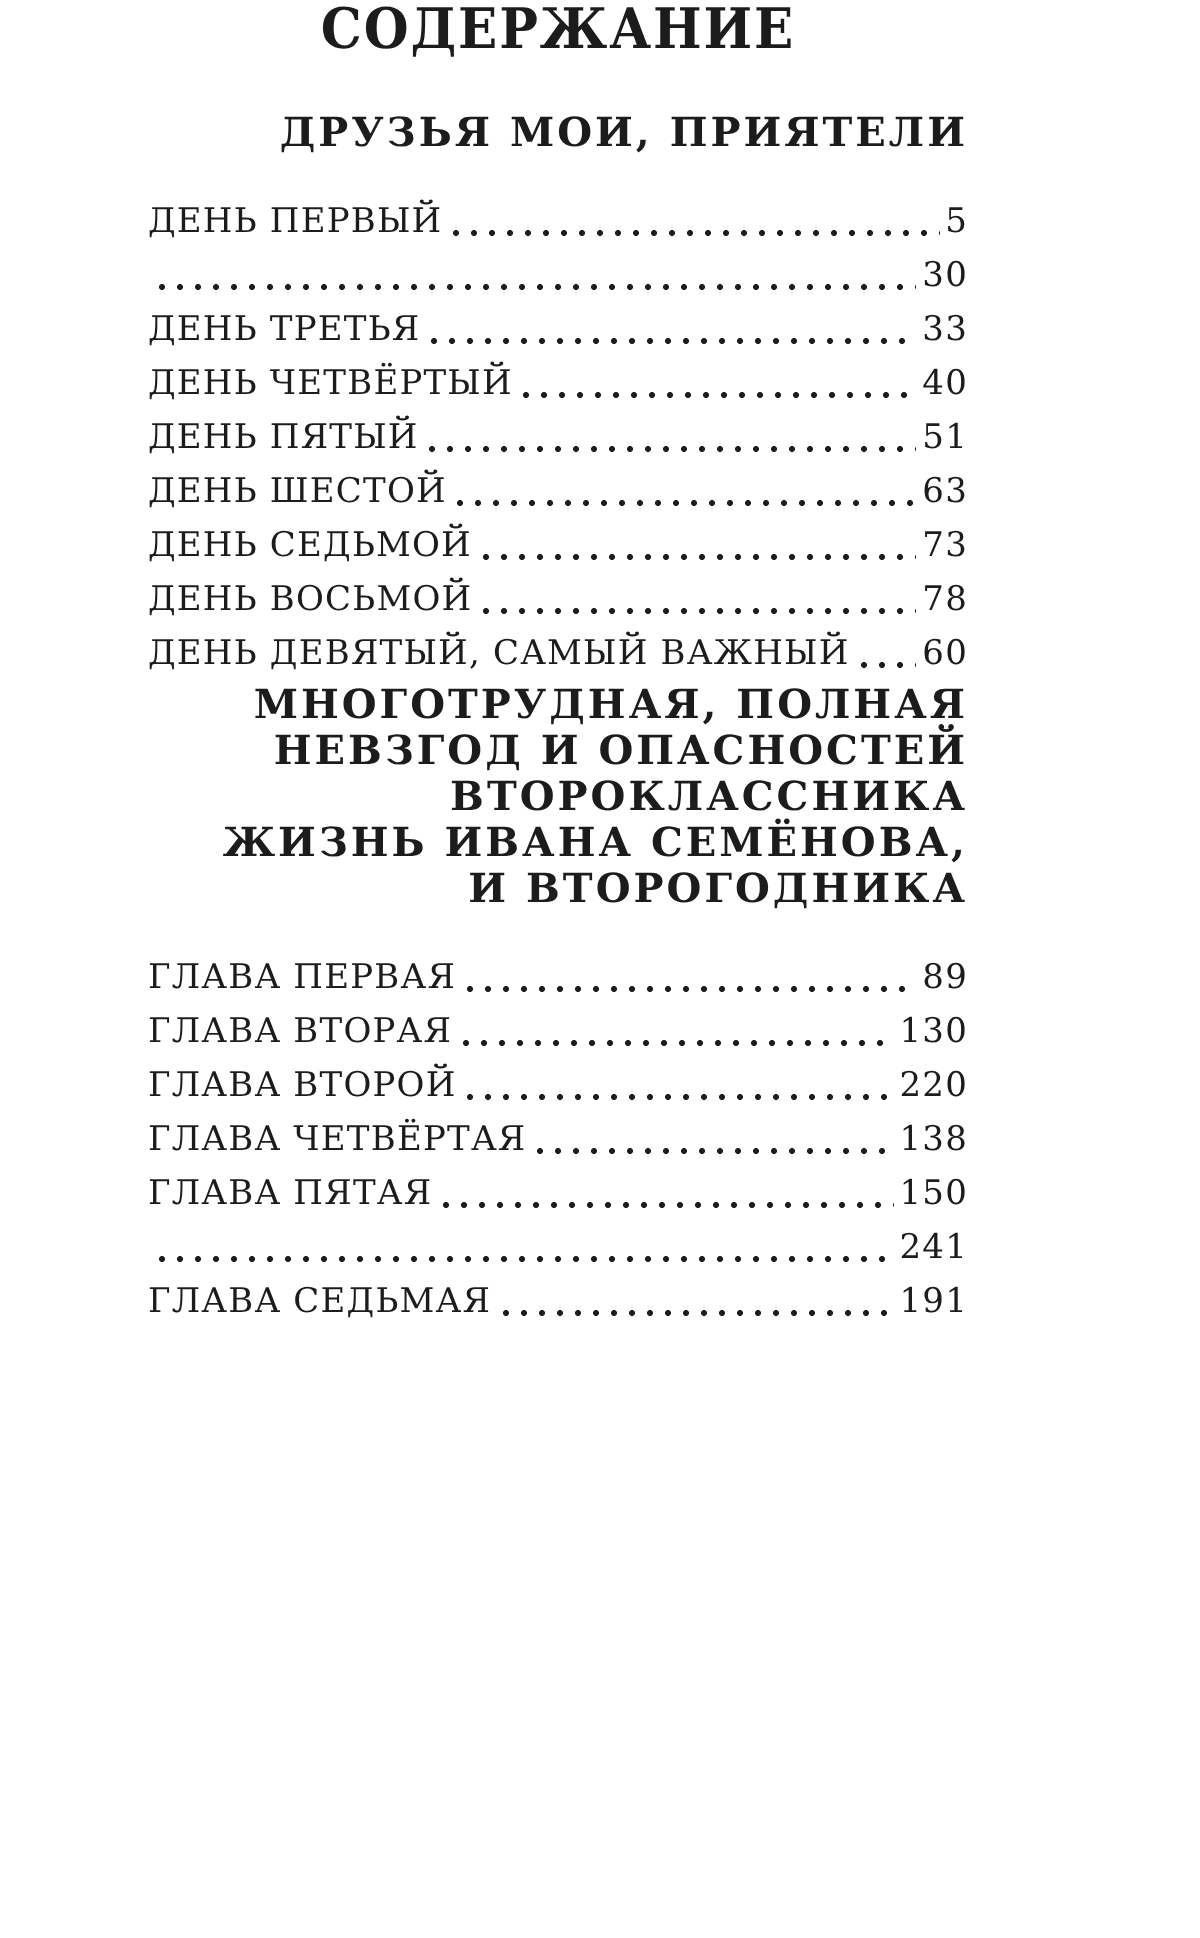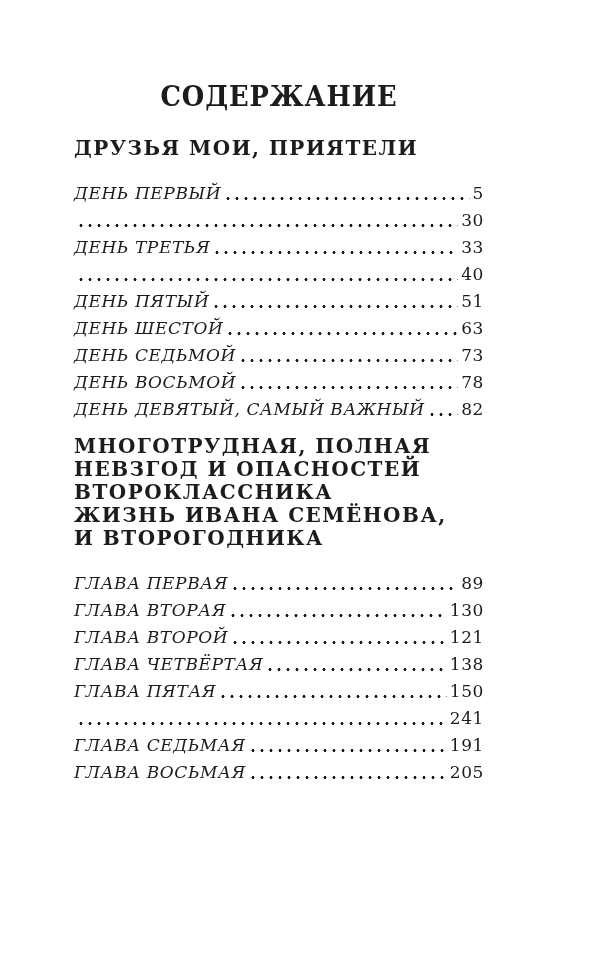--- a/index.html
+++ b/index.html
@@ -10,58 +10,56 @@
     width: 600px;
     height: 969px;
     background: #ffffff;
     color: #1c1c1c;
     font-family: "DejaVu Serif", "Liberation Serif", serif;
     overflow: hidden;
   }
   main.toc-page {
     width: 410px;
     margin-left: 74px;
-    padding-top: 82px;
   }
   h1.page-title {
     margin: 0;
     text-align: center;
     font-size: 28px;
     line-height: 1.05;
     font-weight: bold;
     letter-spacing: 1px;
     transform: scaleX(0.92);
     transform-origin: center;
   }
   section.toc-section { margin: 0; }
   section.toc-section:first-of-type { margin-top: 26px; }
-  section.toc-section + section.toc-section { margin-top: 12px; }
+  section.toc-section + section.toc-section { margin-top: 0; }
   h2.section-heading {
     margin: 0;
-    text-align: left;
+    text-align: right;
     font-size: 20px;
     line-height: 23px;
     font-weight: bold;
     letter-spacing: 1.5px;
   }
   .hline { display: block; }
   .entries {
     margin-top: 20px;
   }
   .entry {
     display: flex;
     align-items: baseline;
     height: 27px;
     font-size: 17px;
     line-height: 27px;
     letter-spacing: 0.6px;
   }
   .entry .label {
     white-space: nowrap;
-    font-style: italic;
   }
   .entry .leader {
     flex: 1;
     align-self: flex-end;
     height: 5px;
     margin: 0 3px 6px 5px;
     background-image: radial-gradient(circle at 2px 2.5px, #1d1d1d 1.3px, rgba(0,0,0,0) 1.7px);
     background-size: 9px 5px;
     background-repeat: repeat-x;
     background-position: left bottom;
@@ -93,20 +91,21 @@
     <span class="pagenum">30</span>
   </div>
 
   <div class="entry">
     <span class="label">ДЕНЬ ТРЕТЬЯ</span>
     <span class="leader"></span>
     <span class="pagenum">33</span>
   </div>
 
   <div class="entry">
+    <span class="label">ДЕНЬ ЧЕТВЁРТЫЙ</span>
     <span class="leader"></span>
     <span class="pagenum">40</span>
   </div>
 
   <div class="entry">
     <span class="label">ДЕНЬ ПЯТЫЙ</span>
     <span class="leader"></span>
     <span class="pagenum">51</span>
   </div>
 
@@ -124,21 +123,21 @@
 
   <div class="entry">
     <span class="label">ДЕНЬ ВОСЬМОЙ</span>
     <span class="leader"></span>
     <span class="pagenum">78</span>
   </div>
 
   <div class="entry">
     <span class="label">ДЕНЬ ДЕВЯТЫЙ, САМЫЙ ВАЖНЫЙ</span>
     <span class="leader"></span>
-    <span class="pagenum">82</span>
+    <span class="pagenum">60</span>
   </div>
 </div>
   </section>
 
   <section class="toc-section">
     <h2 class="section-heading">
           <span class="hline">МНОГОТРУДНАЯ, ПОЛНАЯ</span>
           <span class="hline">НЕВЗГОД И ОПАСНОСТЕЙ</span>
           <span class="hline">ВТОРОКЛАССНИКА</span>
           <span class="hline">ЖИЗНЬ ИВАНА СЕМЁНОВА,</span>
@@ -153,21 +152,21 @@
 
   <div class="entry">
     <span class="label">ГЛАВА ВТОРАЯ</span>
     <span class="leader"></span>
     <span class="pagenum">130</span>
   </div>
 
   <div class="entry">
     <span class="label">ГЛАВА ВТОРОЙ</span>
     <span class="leader"></span>
-    <span class="pagenum">121</span>
+    <span class="pagenum">220</span>
   </div>
 
   <div class="entry">
     <span class="label">ГЛАВА ЧЕТВЁРТАЯ</span>
     <span class="leader"></span>
     <span class="pagenum">138</span>
   </div>
 
   <div class="entry">
     <span class="label">ГЛАВА ПЯТАЯ</span>
@@ -179,21 +178,16 @@
     <span class="leader"></span>
     <span class="pagenum">241</span>
   </div>
 
   <div class="entry">
     <span class="label">ГЛАВА СЕДЬМАЯ</span>
     <span class="leader"></span>
     <span class="pagenum">191</span>
   </div>
 
-  <div class="entry">
-    <span class="label">ГЛАВА ВОСЬМАЯ</span>
-    <span class="leader"></span>
-    <span class="pagenum">205</span>
-  </div>
 </div>
   </section>
 </div>
 </main>
 
 </body></html>

